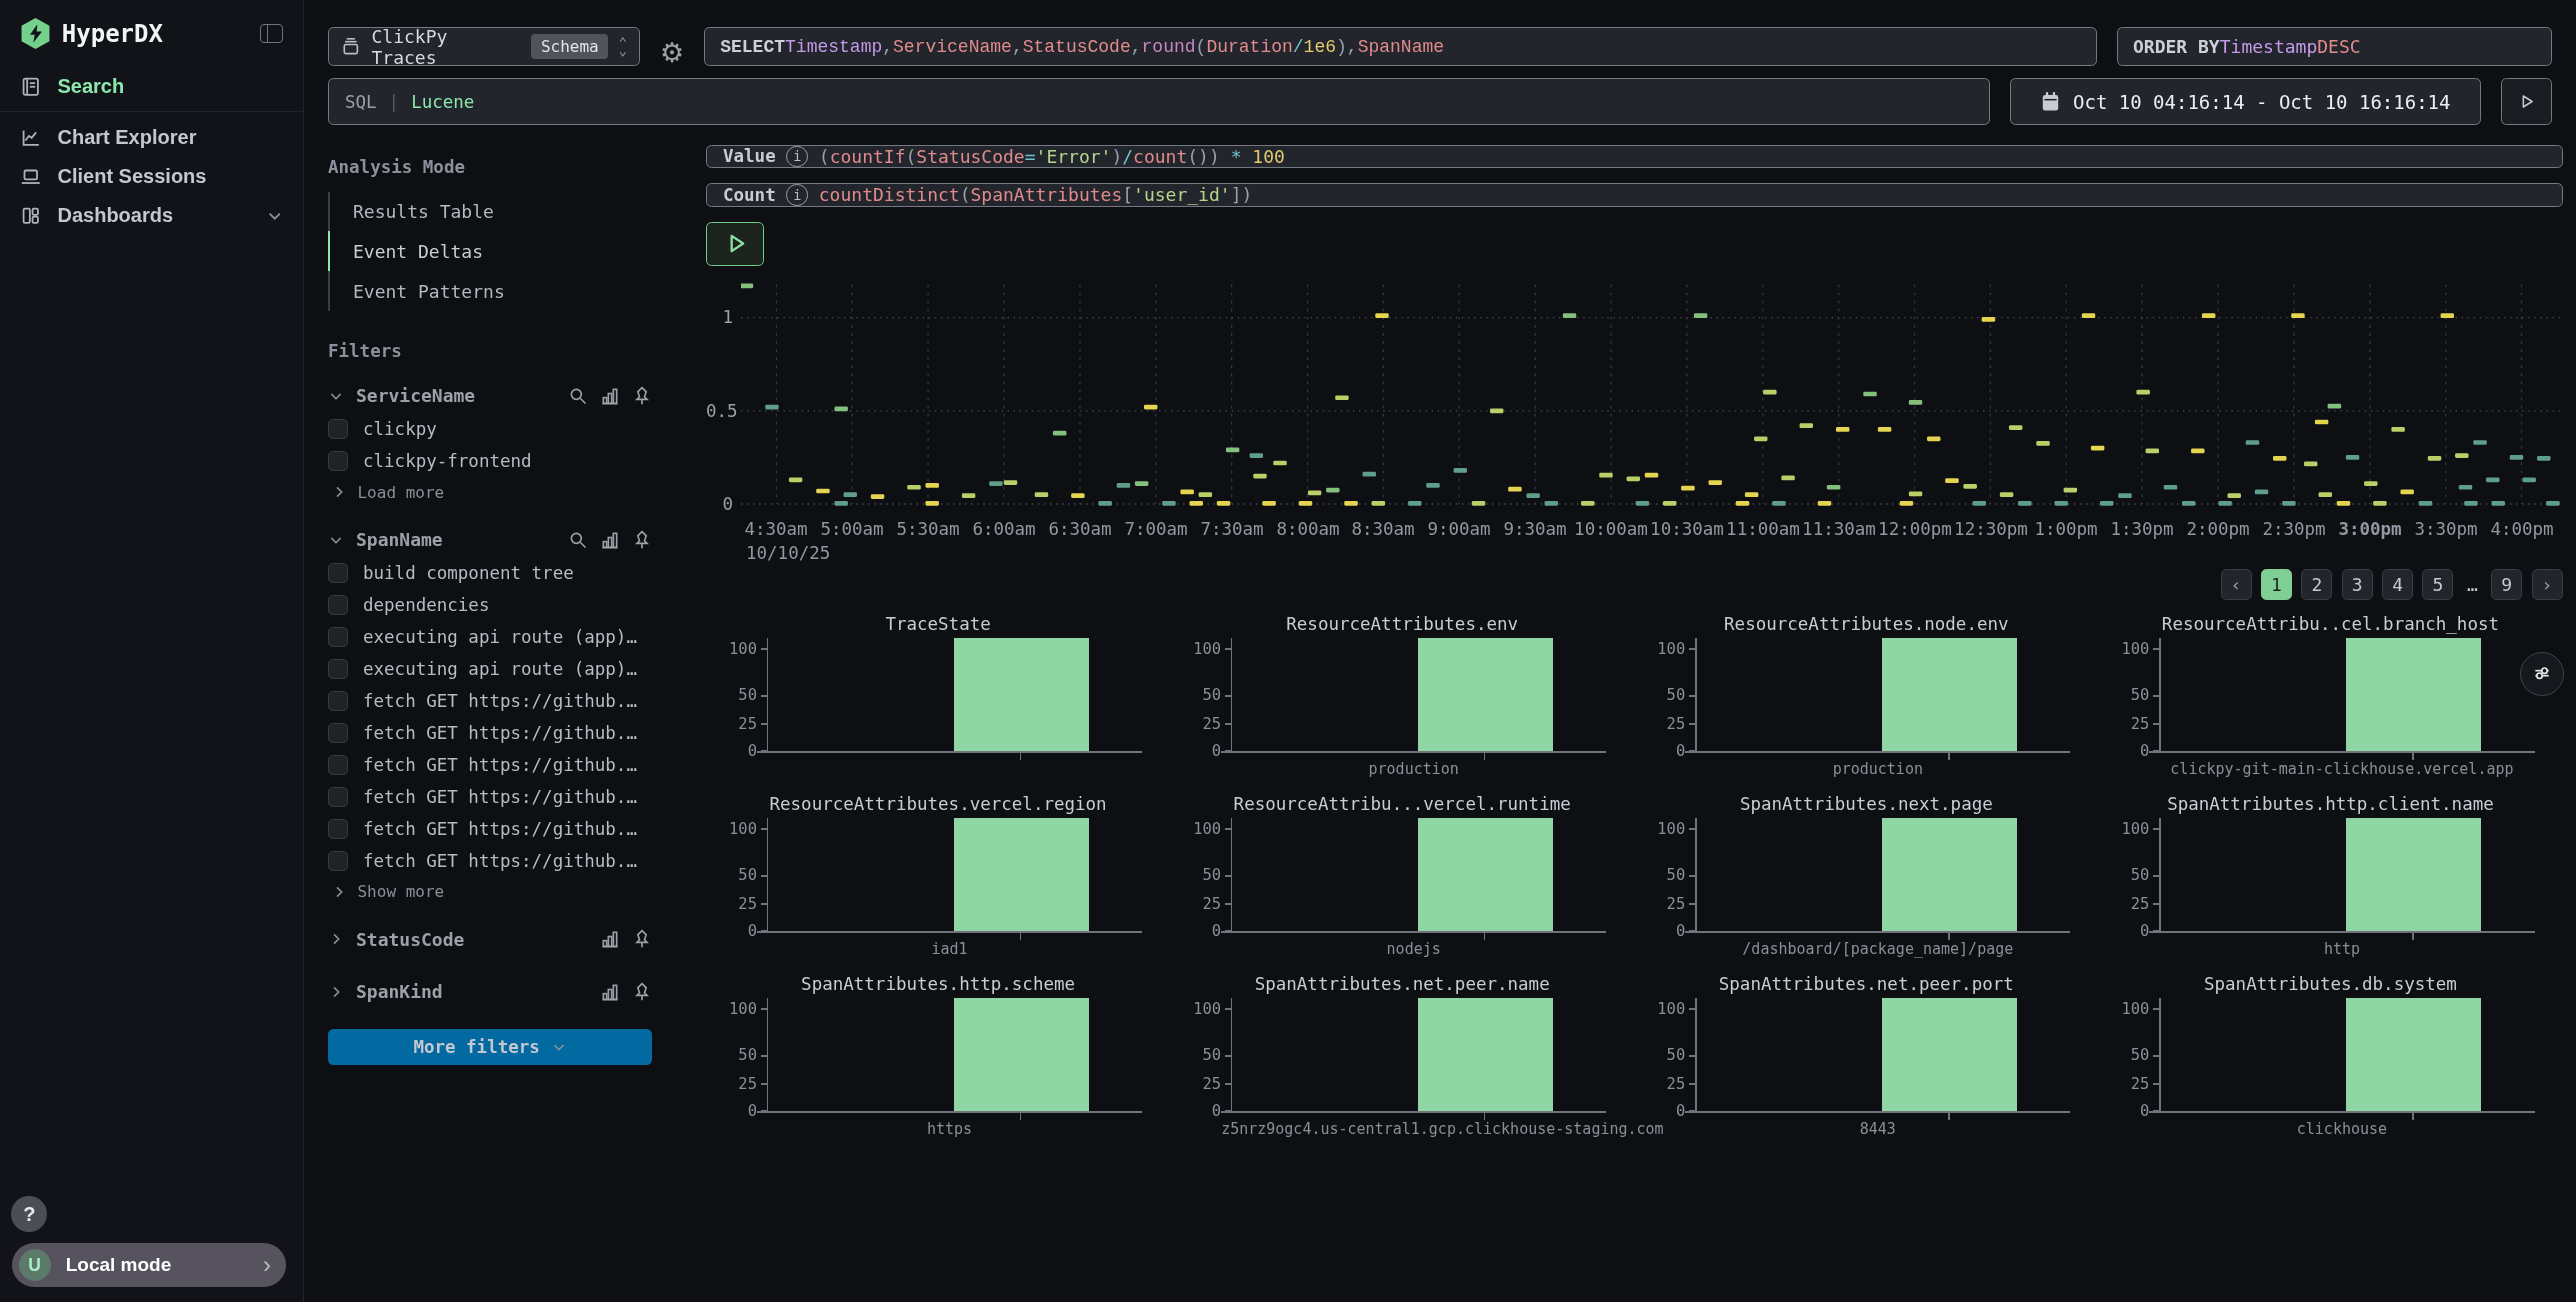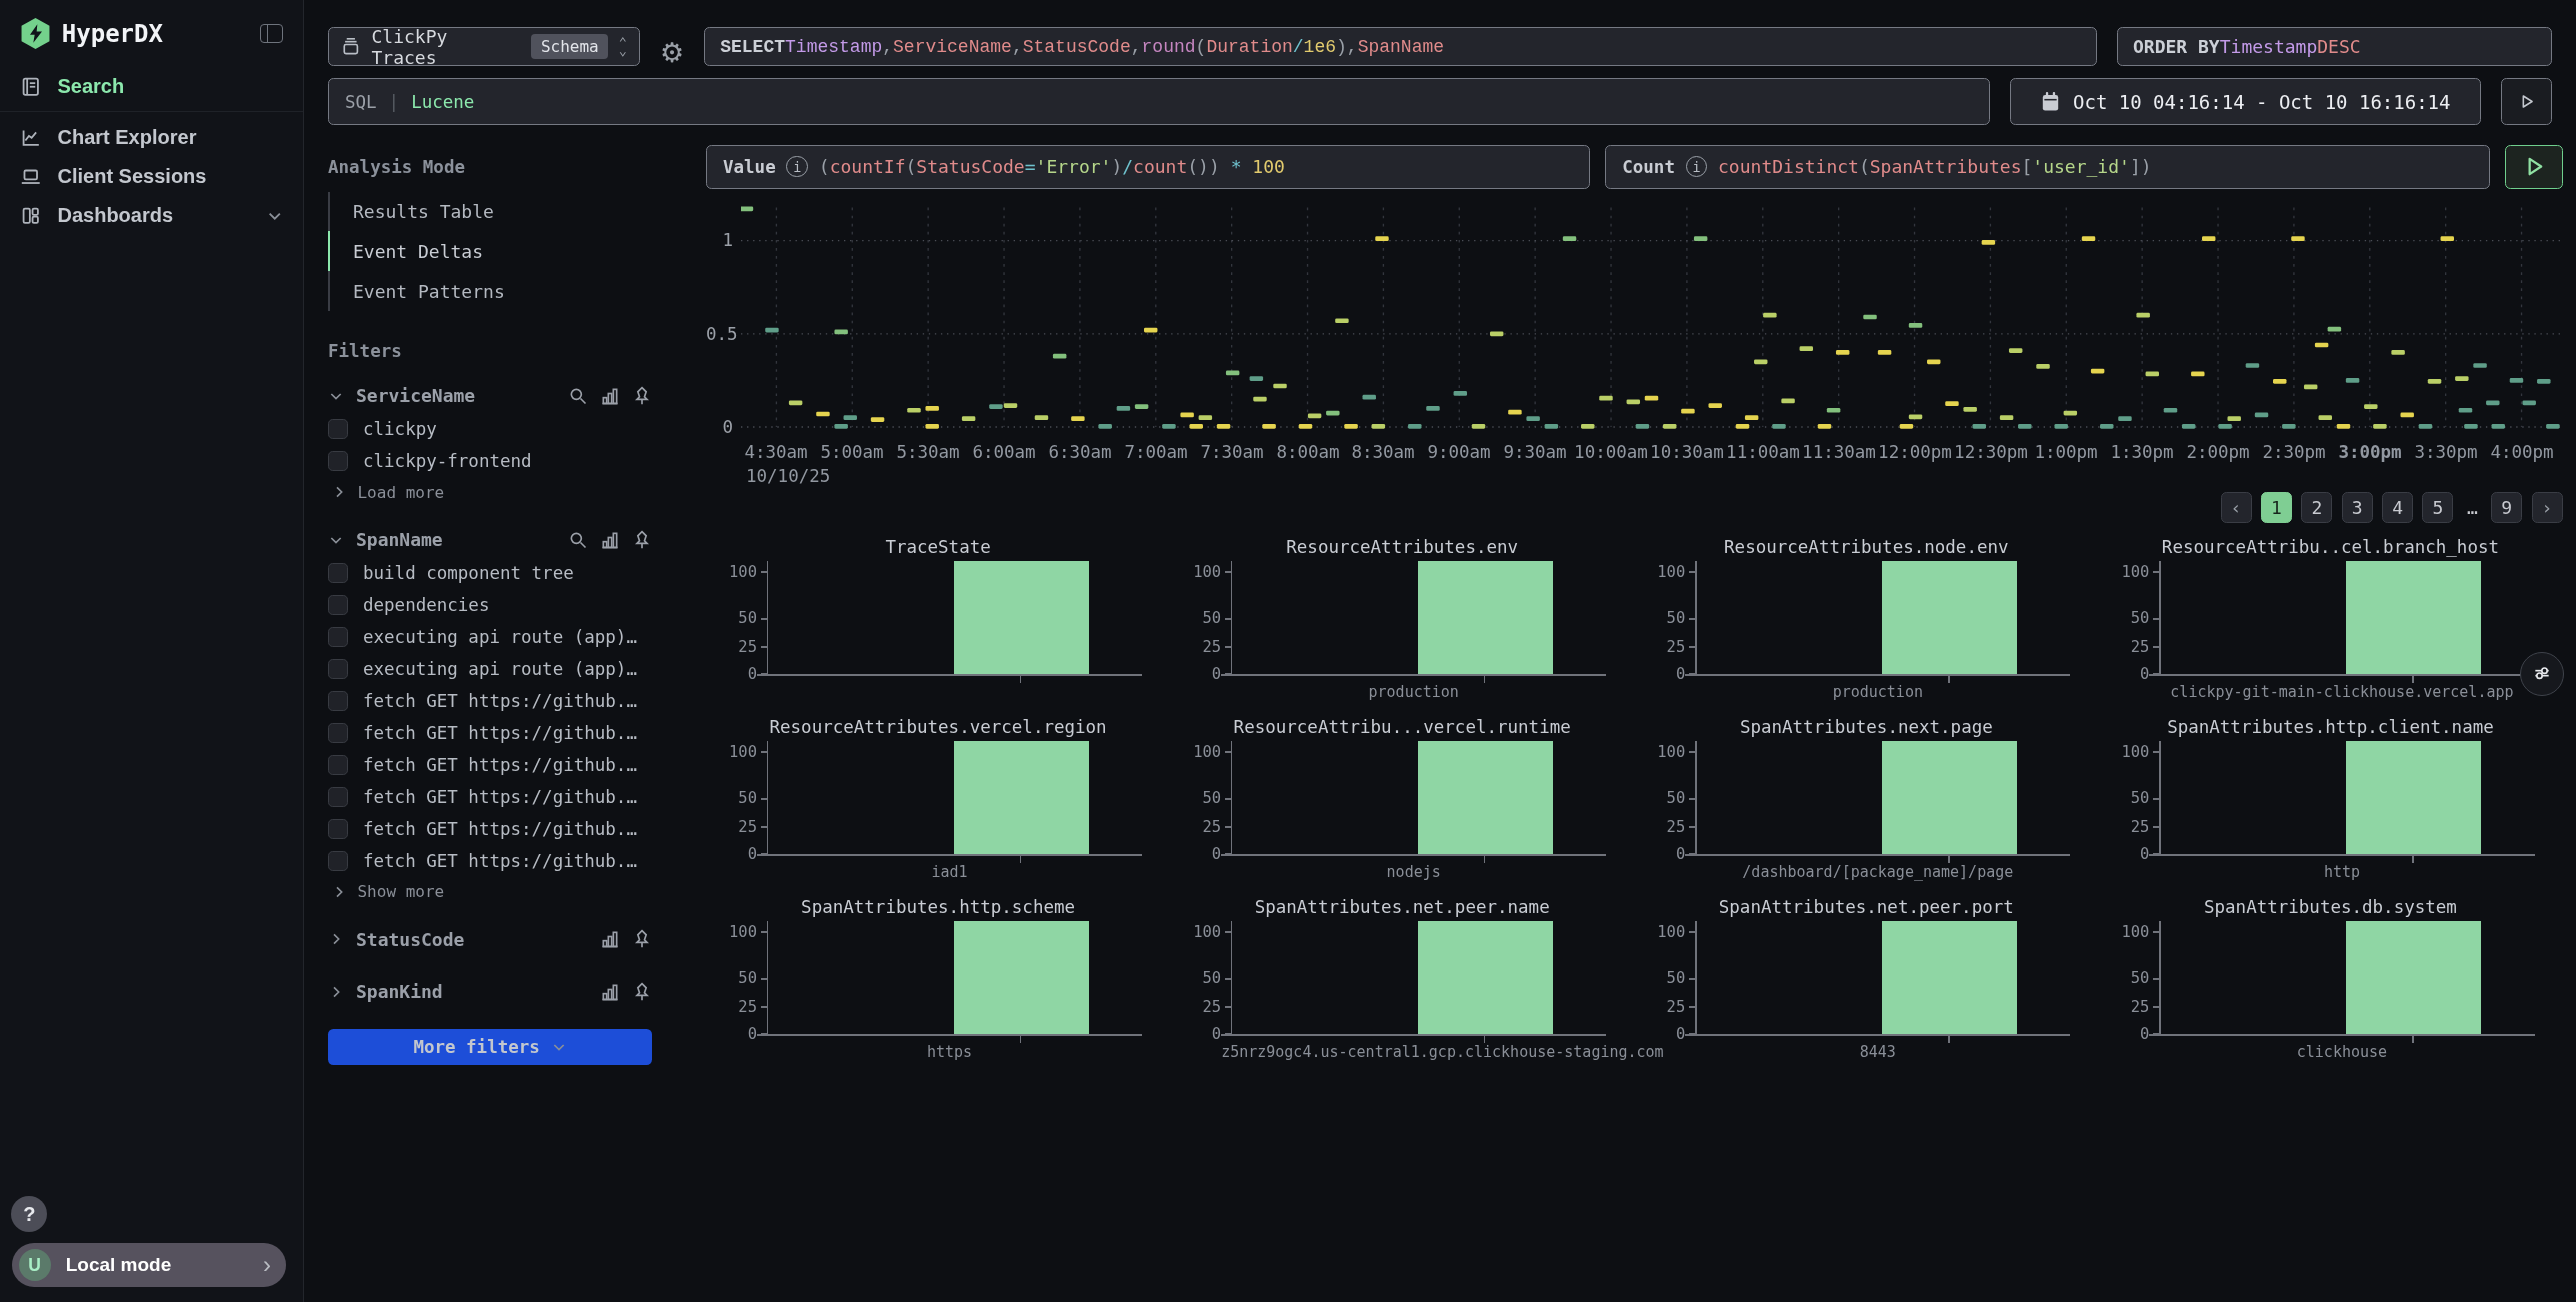--- a/index.html
+++ b/index.html
@@ -84,26 +84,26 @@
   .filters-title { margin-top:30px; font-size:17.5px; font-weight:bold; color:#8b919b; }
   .fgroup-h { margin-top:17.5px; height:35px; display:flex; align-items:center; gap:12px; cursor:pointer; }
   .fgroup-name { font-size:18px; font-weight:bold; color:#9ba0a9; }
   .fico { width:20px; height:20px; color:#9ba0a9; flex:none; cursor:pointer; }
   .fico.chev { width:16px; height:16px; color:#8a8f98; }
   .fspacer { flex:1; }
   .fitem { display:flex; align-items:center; gap:15px; padding:6px 0; cursor:pointer; }
   .fcheck { width:20px; height:20px; flex:none; background:#202228; border:1.3px solid #383b42; border-radius:4.7px; }
   .fitem-label { font-size:17.5px; color:#b7bcc4; white-space:nowrap; overflow:hidden;text-align:right; }
   .fmore { display:flex; align-items:center; gap:10.8px; padding:5.4px 0 2.7px 2.7px; color:#8a8f98; font-size:16px; cursor:pointer; }
-  .more-filters { margin-top:20px; width:100%; height:36px; background:#1d4ed8; border:none; border-radius:5.4px;
+  .more-filters { margin-top:20px; width:100%; height:36px; background:#0369a1; border:none; border-radius:5.4px;
     color:#c3c7ce; font-weight:bold; font-size:17.5px; font-family:"DejaVu Sans Mono", monospace;
     display:flex; align-items:center; justify-content:center; gap:10.8px; cursor:pointer; }
 
   .main { flex:1; min-width:0; padding:13.5px 13.5px 0 35px; }
-  .qrow { display:flex; gap:15px; }
+  .qrow { display:flex; gap:15px;flex-direction:column; }
   .qbox { flex:1; height:44px; background:#23252c; border:1.3px solid #757983; border-radius:5.4px;
     display:flex; align-items:center; padding:0 16px; gap:10.8px; font-size:18px; white-space:nowrap; overflow:hidden; cursor:text; }
   .qlabel { font-weight:bold; color:#c9ccd3; font-size:17.5px; }
   .info-i { width:21.5px; height:21.5px; flex:none; border:1.3px solid #9aa0a8; border-radius:50%;
     color:#b9bec6; font-size:13.5px; display:flex; align-items:center; justify-content:center; }
   .info-i::before { content:"i"; }
   .go-btn { width:58px; height:44px; flex:none; background:#1d2420; border:1.3px solid #6fcf8d; border-radius:5.4px;
     display:flex; align-items:center; justify-content:center; cursor:pointer; }
 
   .deltas { position:relative; margin-top:13.5px; height:284px; }

